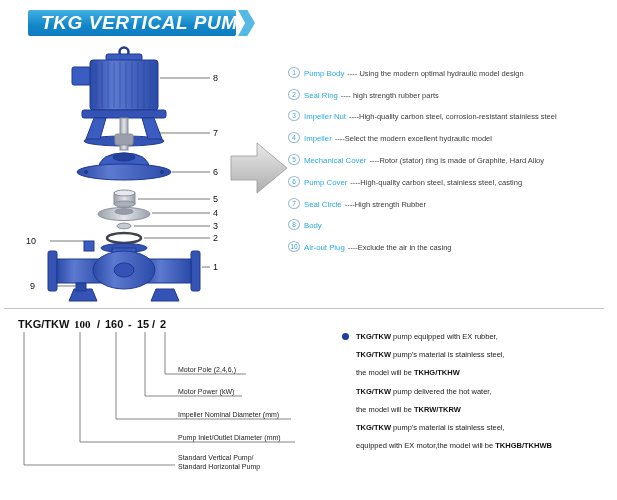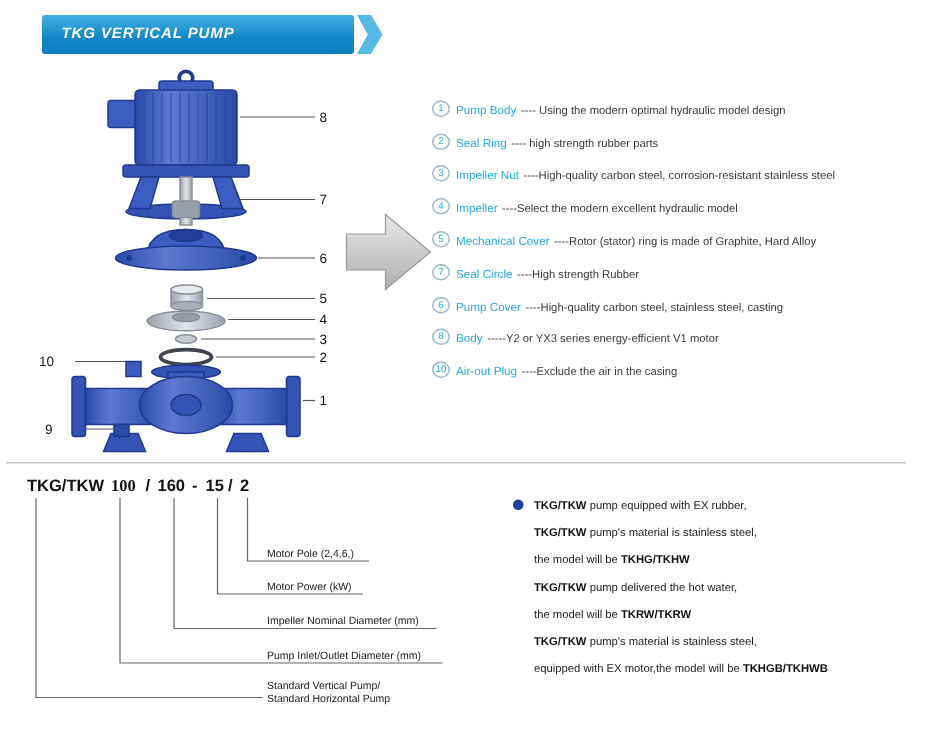--- a/index.html
+++ b/index.html
@@ -8,21 +8,21 @@
     font-family:"Liberation Sans", sans-serif; overflow:hidden; color:#222;
   }
   
   .banner {
     position:absolute; left:28px; top:10px; width:208px; height:26px;
     background:linear-gradient(180deg,#41b0e3 0%,#1286c8 60%,#0d7cc0 100%);
     border-radius:2px;
   }
   .banner-text {
     display:block; padding-left:13px; line-height:26px; color:#ffffff;
-    font-size:10px; font-weight:bold; font-style:italic; letter-spacing:0.6px;
+    font-size:19px; font-weight:bold; font-style:italic; letter-spacing:0.6px;
     white-space:nowrap;
   }
   .banner-chevron {
     position:absolute; left:238px; top:10px; width:17px; height:26px;
     background:#55b9e6;
     clip-path:polygon(0 0, 55% 0, 100% 50%, 55% 100%, 0 100%, 42% 50%);
   }
   
   .pump-svg { position:absolute; left:20px; top:45px; }
   .callout {
@@ -190,33 +190,32 @@
       <span class="pnum">4</span>
       <span class="pname">Impeller</span>
       <span class="pdesc">----Select the modern excellent hydraulic model</span>
     </div>
     <div class="part-item">
       <span class="pnum">5</span>
       <span class="pname">Mechanical Cover</span>
       <span class="pdesc">----Rotor (stator) ring is made of Graphite, Hard Alloy</span>
     </div>
     <div class="part-item">
+      <span class="pnum">6</span>
+      <span class="pname">Pump Cover</span>
+      <span class="pdesc">----High-quality carbon steel, stainless steel, casting</span>
+    </div>
+    <div class="part-item">
       <span class="pnum">7</span>
       <span class="pname">Seal Circle</span>
       <span class="pdesc">----High strength Rubber</span>
     </div>
     <div class="part-item">
-      <span class="pnum">6</span>
-      <span class="pname">Pump Cover</span>
-      <span class="pdesc">----High-quality carbon steel, stainless steel, casting</span>
-    </div>
-    <div class="part-item">
       <span class="pnum">8</span>
       <span class="pname">Body</span>
-      <span class="pdesc">-----Y2 or YX3 series energy-efficient V1 motor</span>
     </div>
     <div class="part-item">
       <span class="pnum">10</span>
       <span class="pname">Air-out Plug</span>
       <span class="pdesc">----Exclude the air in the casing</span>
     </div>
   </div>
 
   <div class="divider"></div>
 

